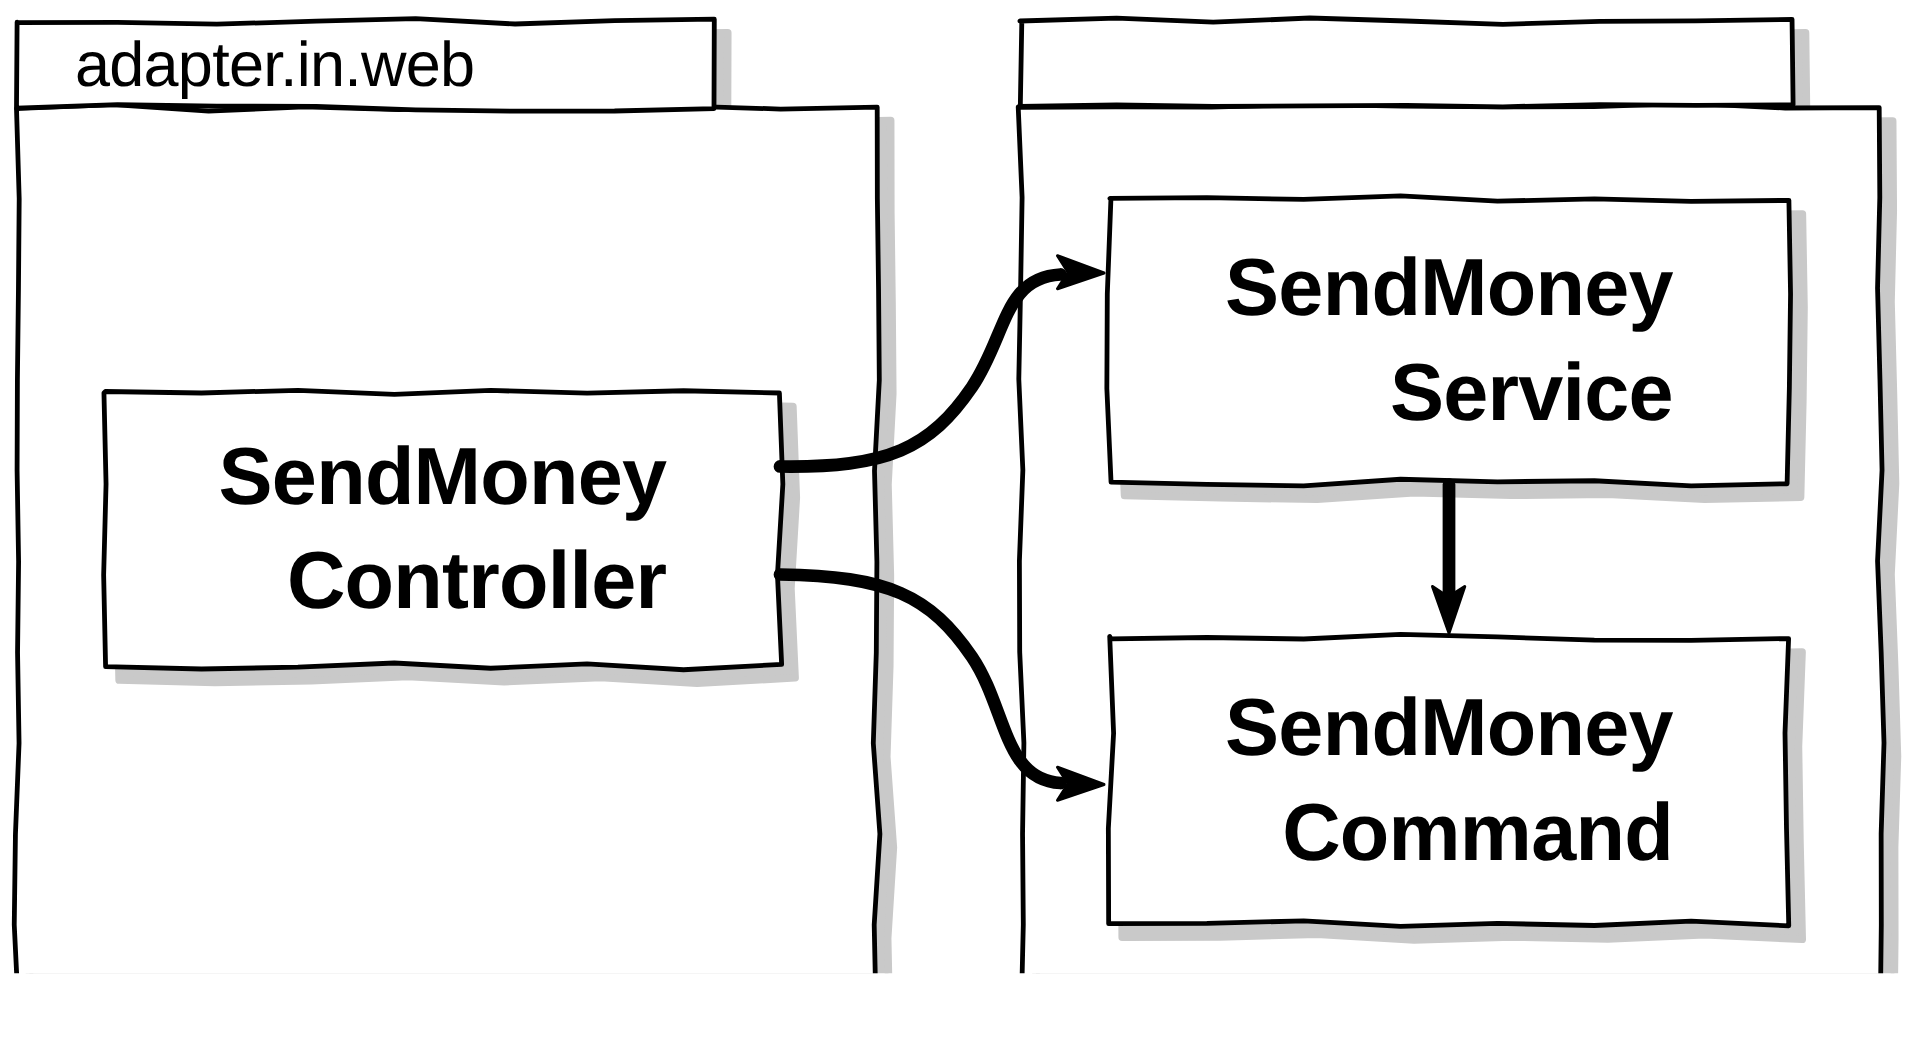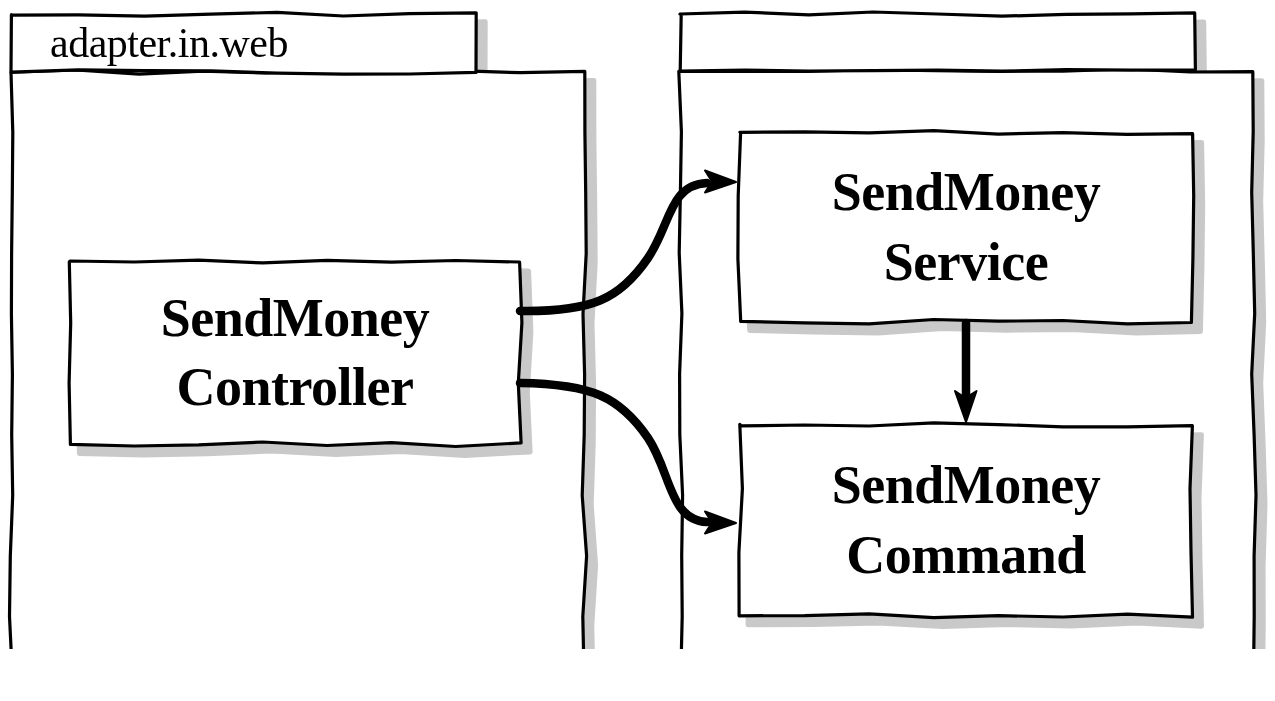--- a/index.html
+++ b/index.html
@@ -1,27 +1,27 @@
 <!DOCTYPE html>
 <html><head>
 <meta charset="utf-8">
 <style>
   html,body{margin:0;padding:0;background:#ffffff;}
   .canvas{
     position:relative;width:1275px;height:649px;background:#ffffff;overflow:hidden;
-    font-family:Liberation Serif, serif;
+    font-family:Liberation Sans, sans-serif;
   }
   .canvas svg{position:absolute;left:0;top:0;}
   .lbl{position:absolute;color:#000;box-sizing:border-box;}
   .pkg-label{
     display:flex;align-items:center;
     font-size:42px;font-weight:400;letter-spacing:-0.5px;
   }
   .node-label{
-    display:flex;align-items:center;justify-content:center;text-align:center;
+    display:flex;align-items:center;justify-content:center;text-align:right;
     font-size:54px;font-weight:700;line-height:1.28;letter-spacing:-0.5px;
     white-space:pre-line;
   }
 </style>
 </head>
 <body>
 
 <div class="canvas">
   <svg id="shapes" width="1275" height="701">
       <path d="M 11.8 15.1 L 78.3 14.9 L 144.6 16.1 L 210.9 14.1 L 277.1 12.4 L 343.4 16.0 L 409.7 13.7 L 476.2 12.8 L 476.0 72.4 L 409.7 74.0 L 343.4 74.1 L 277.1 73.2 L 210.9 70.9 L 144.6 70.7 L 78.3 69.8 L 11.0 72.1 L 11.4 14.7 Z" fill="#c9c9c9" stroke="#c9c9c9" stroke-width="5" stroke-linecap="round" stroke-linejoin="round" transform="translate(9 9)"></path>

